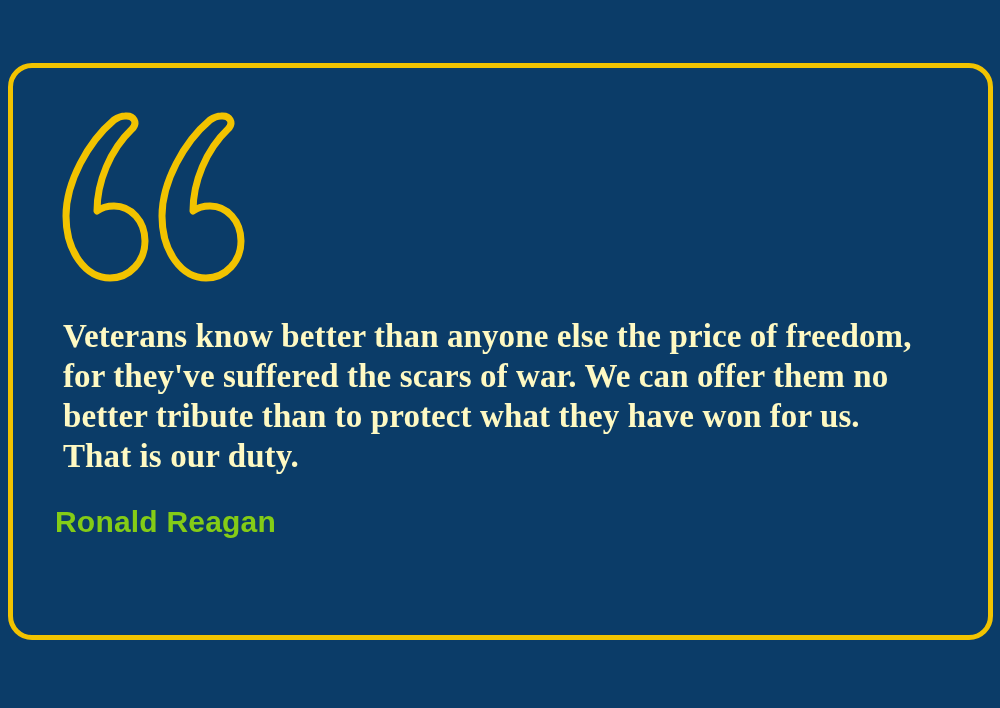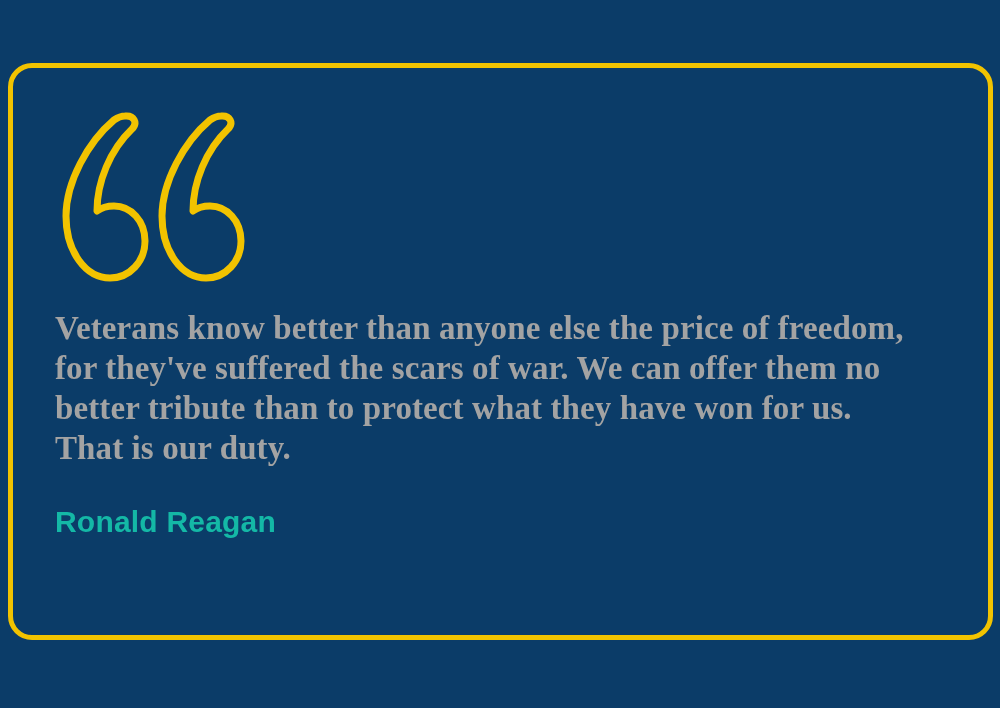--- a/index.html
+++ b/index.html
@@ -48,46 +48,46 @@
     width: 200px;
     height: 180px;
   }
 
   
   .quote-text {
     position: absolute;
     left: 55px;
     top: 308px;
     width: 915px;
-    margin: 0;
+    margin: 8px;
     font-family: "Liberation Serif", "DejaVu Serif", serif;
     font-weight: bold;
     font-size: 33px;
     line-height: 40px;
     letter-spacing: 0.1px;
-    color: #a3a3a3;
+    color: #fef9c3;
     white-space: pre-line;
   }
 
   
   .attribution {
     position: absolute;
     left: 55px;
     top: 503px;
     width: 700px;
   }
   .attribution-name,
   .attribution-role {
     margin: 0;
     font-family: "Liberation Sans", sans-serif;
     font-weight: bold;
     font-size: 30px;
     line-height: 37px;
     letter-spacing: 0.2px;
-    color: #14b8a6;
+    color: #84cc16;
   }
 </style>
 </head>
 <body>
 
 <div id="quote-card-canvas">
 
   <div class="card-frame"></div>
 
   <div class="quote-glyph">

